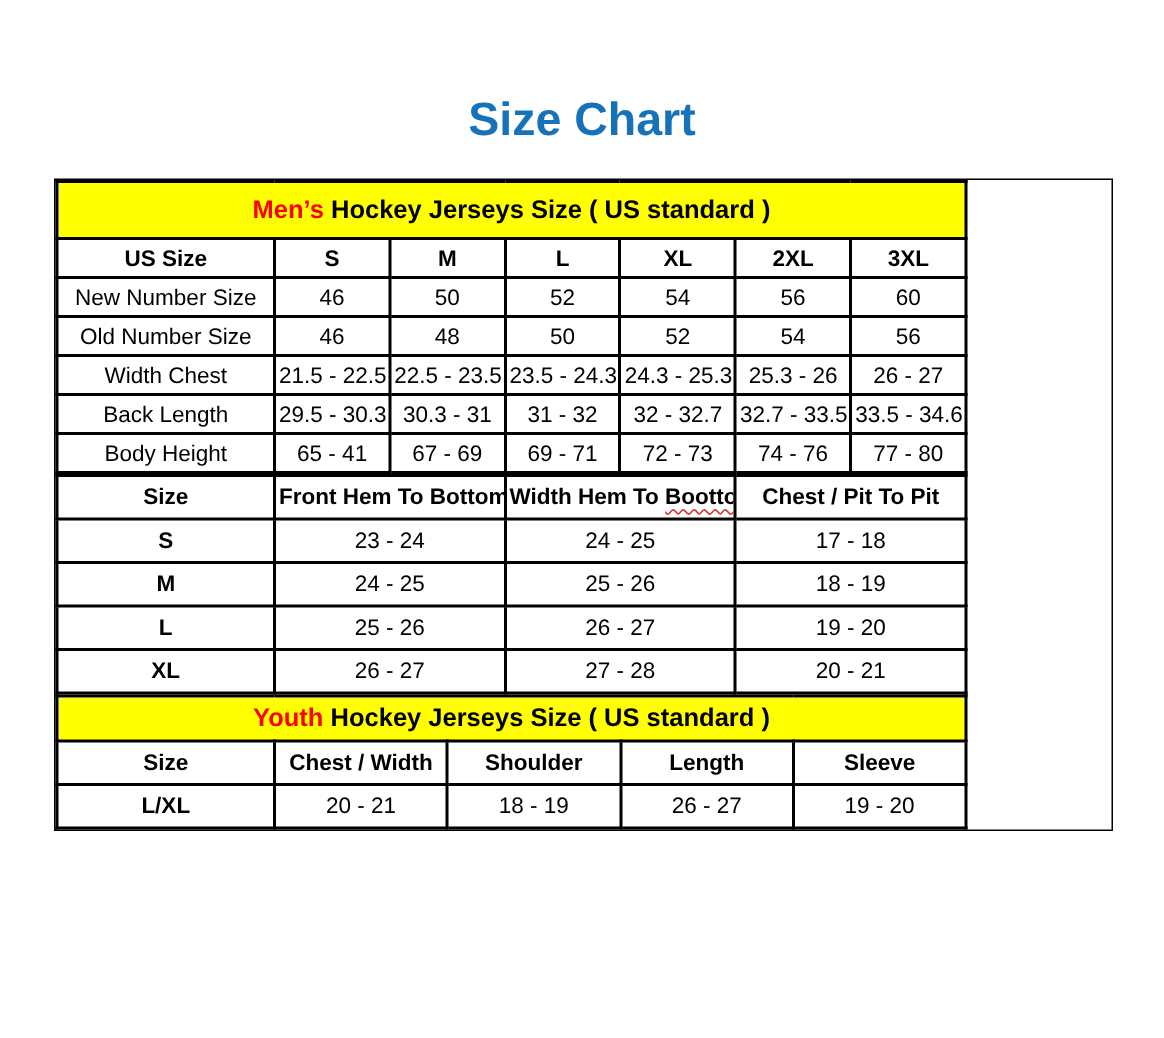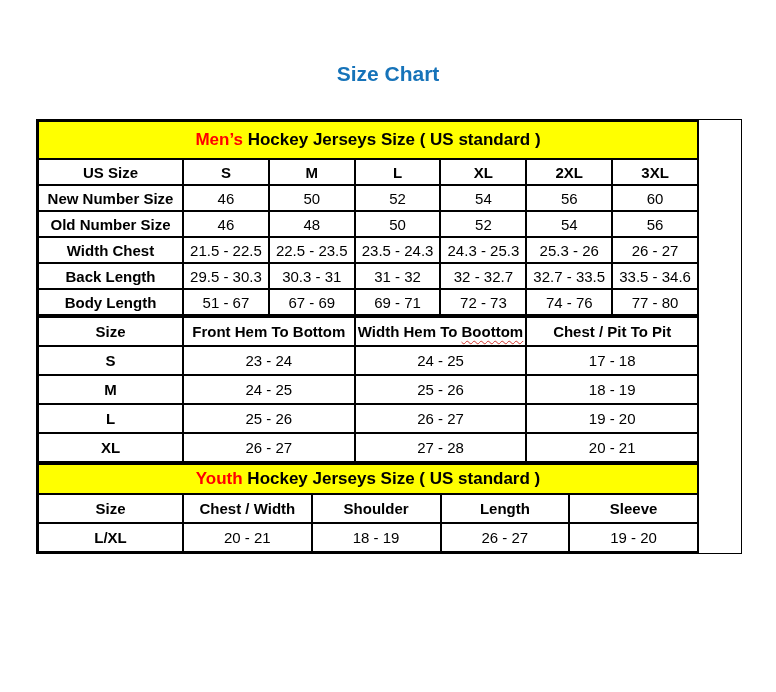--- a/index.html
+++ b/index.html
@@ -13,37 +13,37 @@
     position: relative;
     width: 776px;
     height: 692px;
     background: #ffffff;
     overflow: hidden;
   }
   .page-title {
     margin: 0;
     padding-top: 62px;
     text-align: center;
-    font-size: 21px;
+    font-size: 31px;
     font-weight: 700;
     color: #1673b9;
     letter-spacing: 0px;
     line-height: 1.15;
   }
   .chart-wrap {
     position: absolute;
     left: 36px;
     top: 119px;
     width: 704px;
     border: 1px solid #000000;
   }
   table.size-table {
     border-collapse: collapse;
     table-layout: fixed;
-    width: 662px;
+    width: 608px;
   }
   .size-table th, .size-table td {
     border: 2px solid #000000;
     text-align: center;
     vertical-align: middle;
     font-size: 15px;
     padding: 0 2px;
     overflow: hidden;
     white-space: nowrap;
   }
@@ -51,21 +51,21 @@
   td.band {
     background: #ffff00;
     font-weight: 700;
     font-size: 17px;
     height: 36px;
   }
   td.band-sm { height: 28px; text-align: center; }
   .band .accent { color: #ff0000; }
   tr.r-men th, tr.r-men td { height: 24px; }
   tr.r-big th, tr.r-big td { height: 27px; }
-  td.plain-label { font-weight: 700; }
+  td.plain-label { font-weight: 400; }
   .misspell {
     text-decoration-line: underline;
     text-decoration-style: wavy;
     text-decoration-color: #d0342c;
     text-decoration-thickness: 1px;
     text-underline-offset: 3px;
   }
 </style>
 </head>
 <body>
@@ -129,22 +129,22 @@
       <tr class="r-men">
         <td class="plain-label">Back Length</td>
         <td>29.5 - 30.3</td>
         <td>30.3 - 31</td>
         <td>31 - 32</td>
         <td>32 - 32.7</td>
         <td>32.7 - 33.5</td>
         <td>33.5 - 34.6</td>
       </tr>
       <tr class="r-men">
-        <td class="plain-label">Body Length</td>
-        <td>51 - 67</td>
+        <td class="plain-label">Body Height</td>
+        <td>65 - 41</td>
         <td>67 - 69</td>
         <td>69 - 71</td>
         <td>72 - 73</td>
         <td>74 - 76</td>
         <td>77 - 80</td>
       </tr>
     </tbody>
       </table>
 
     <table class="size-table">

